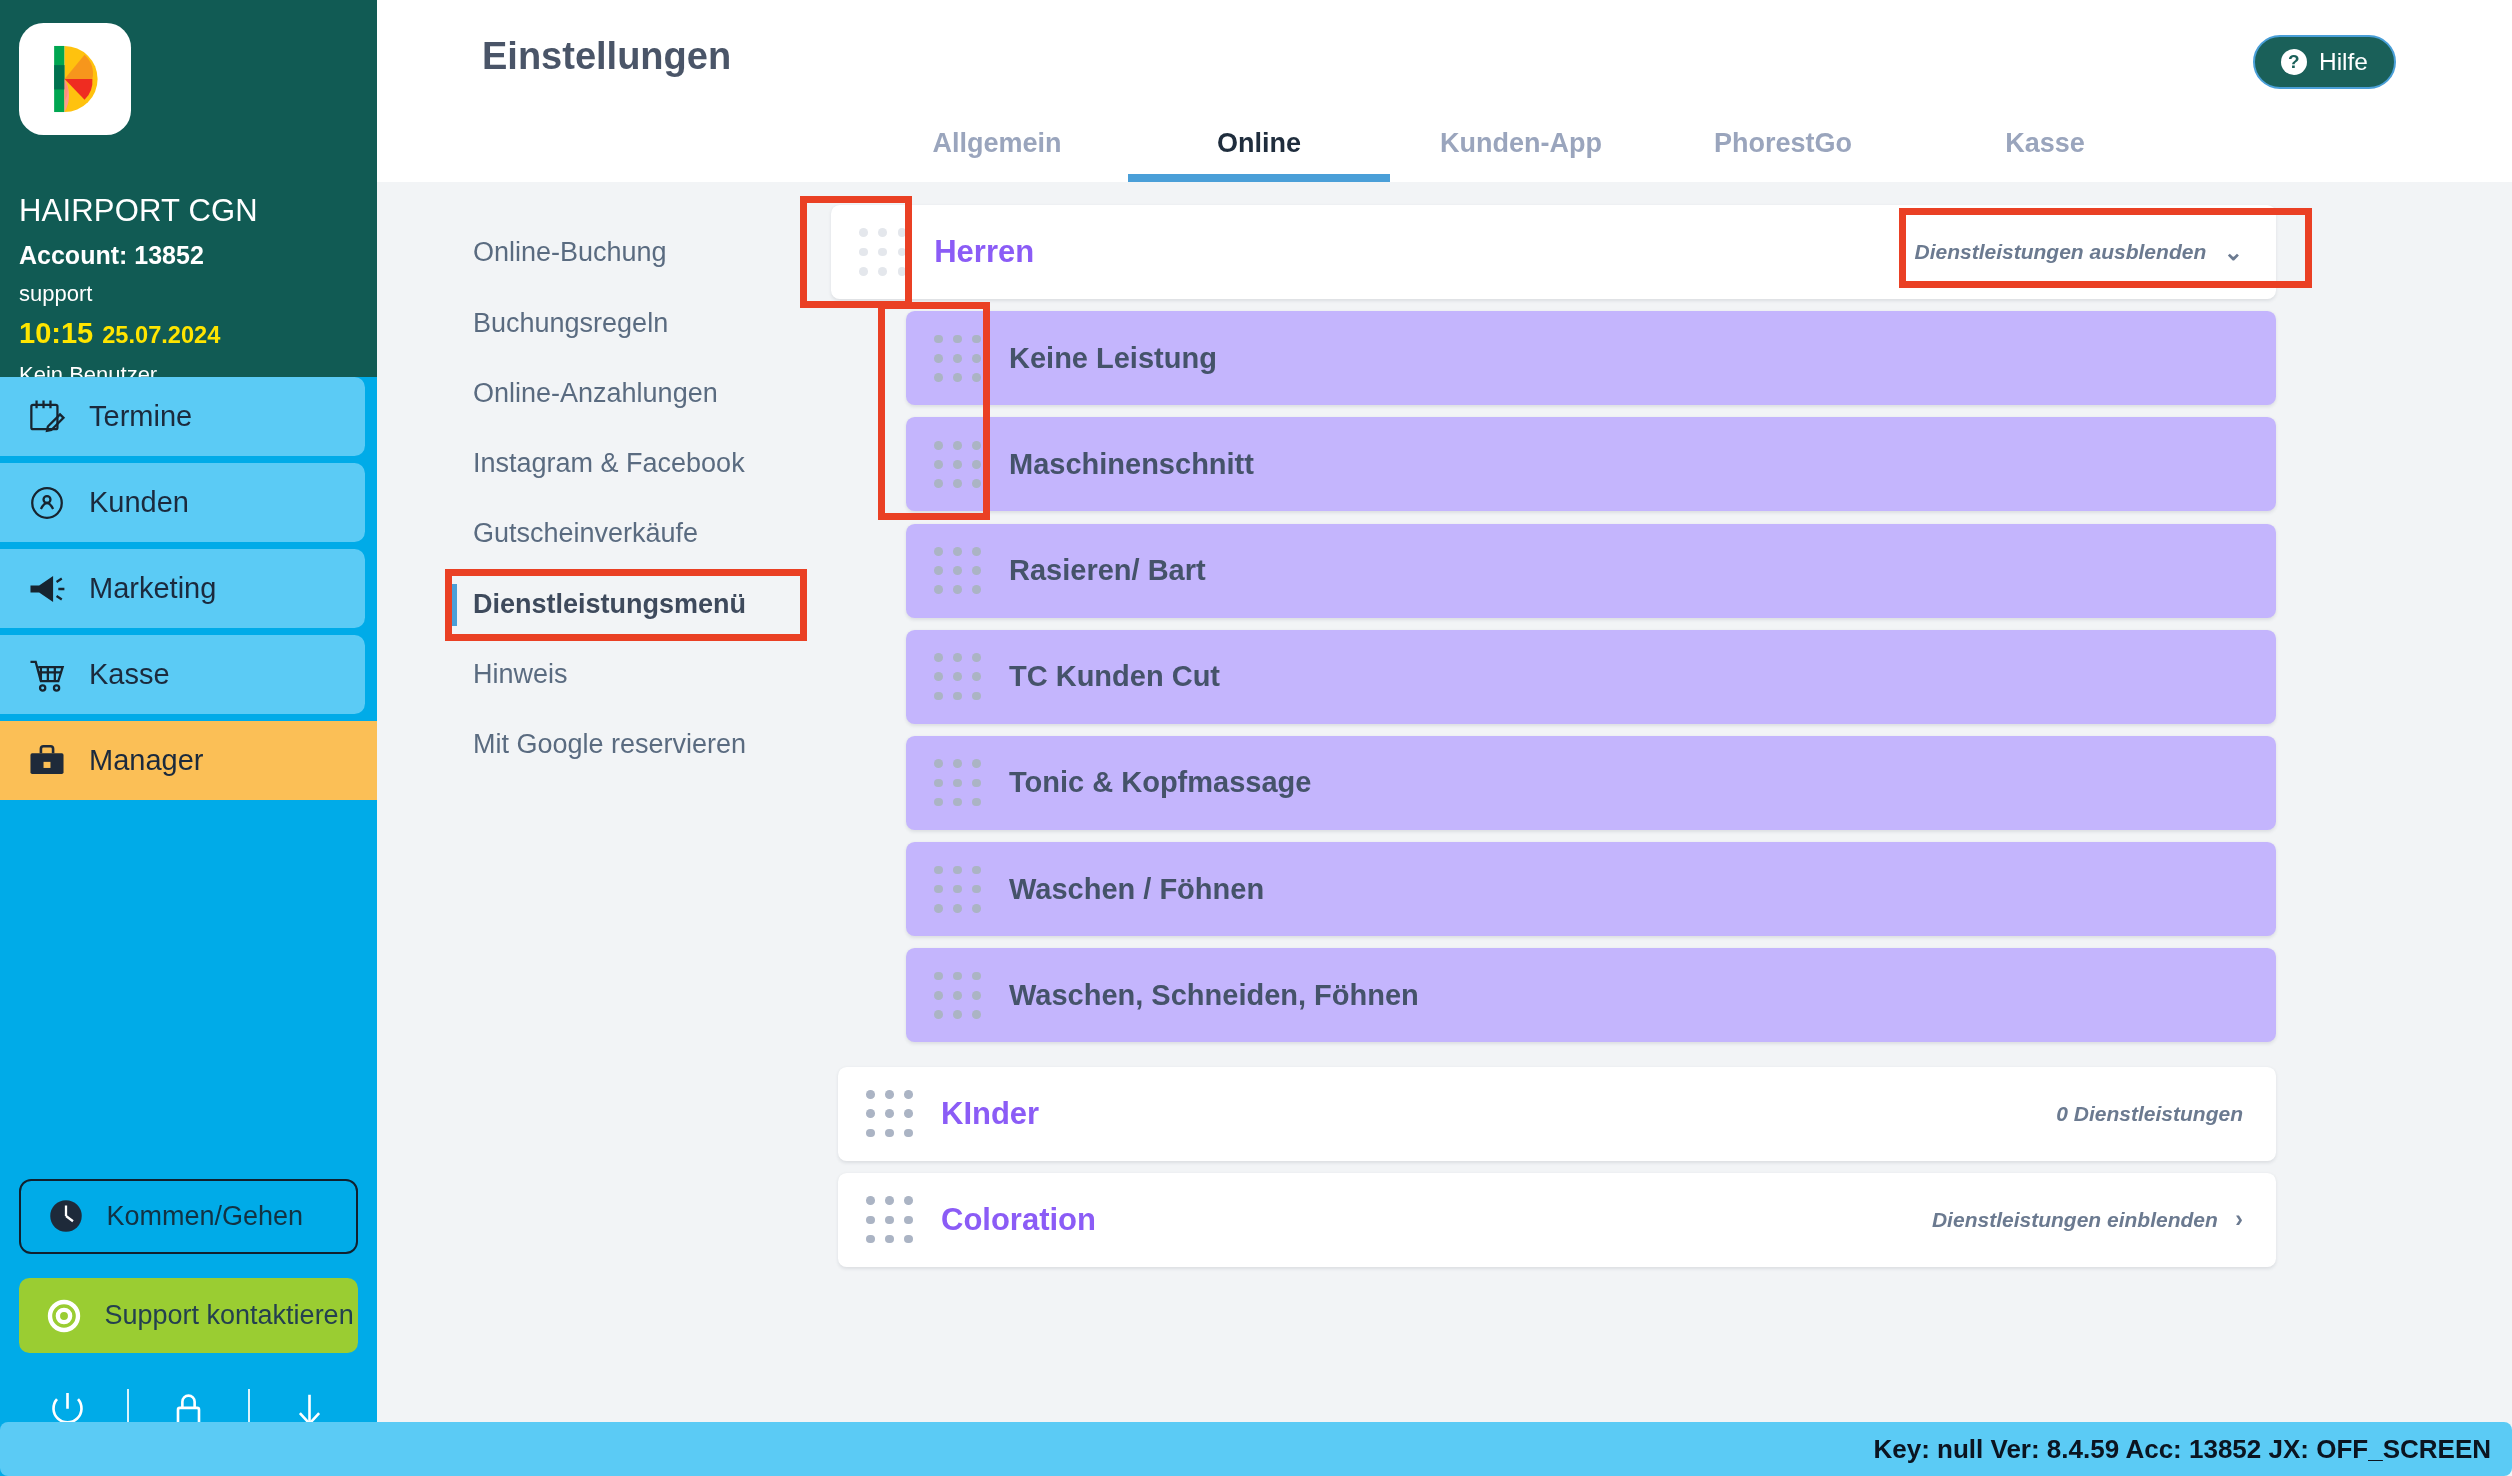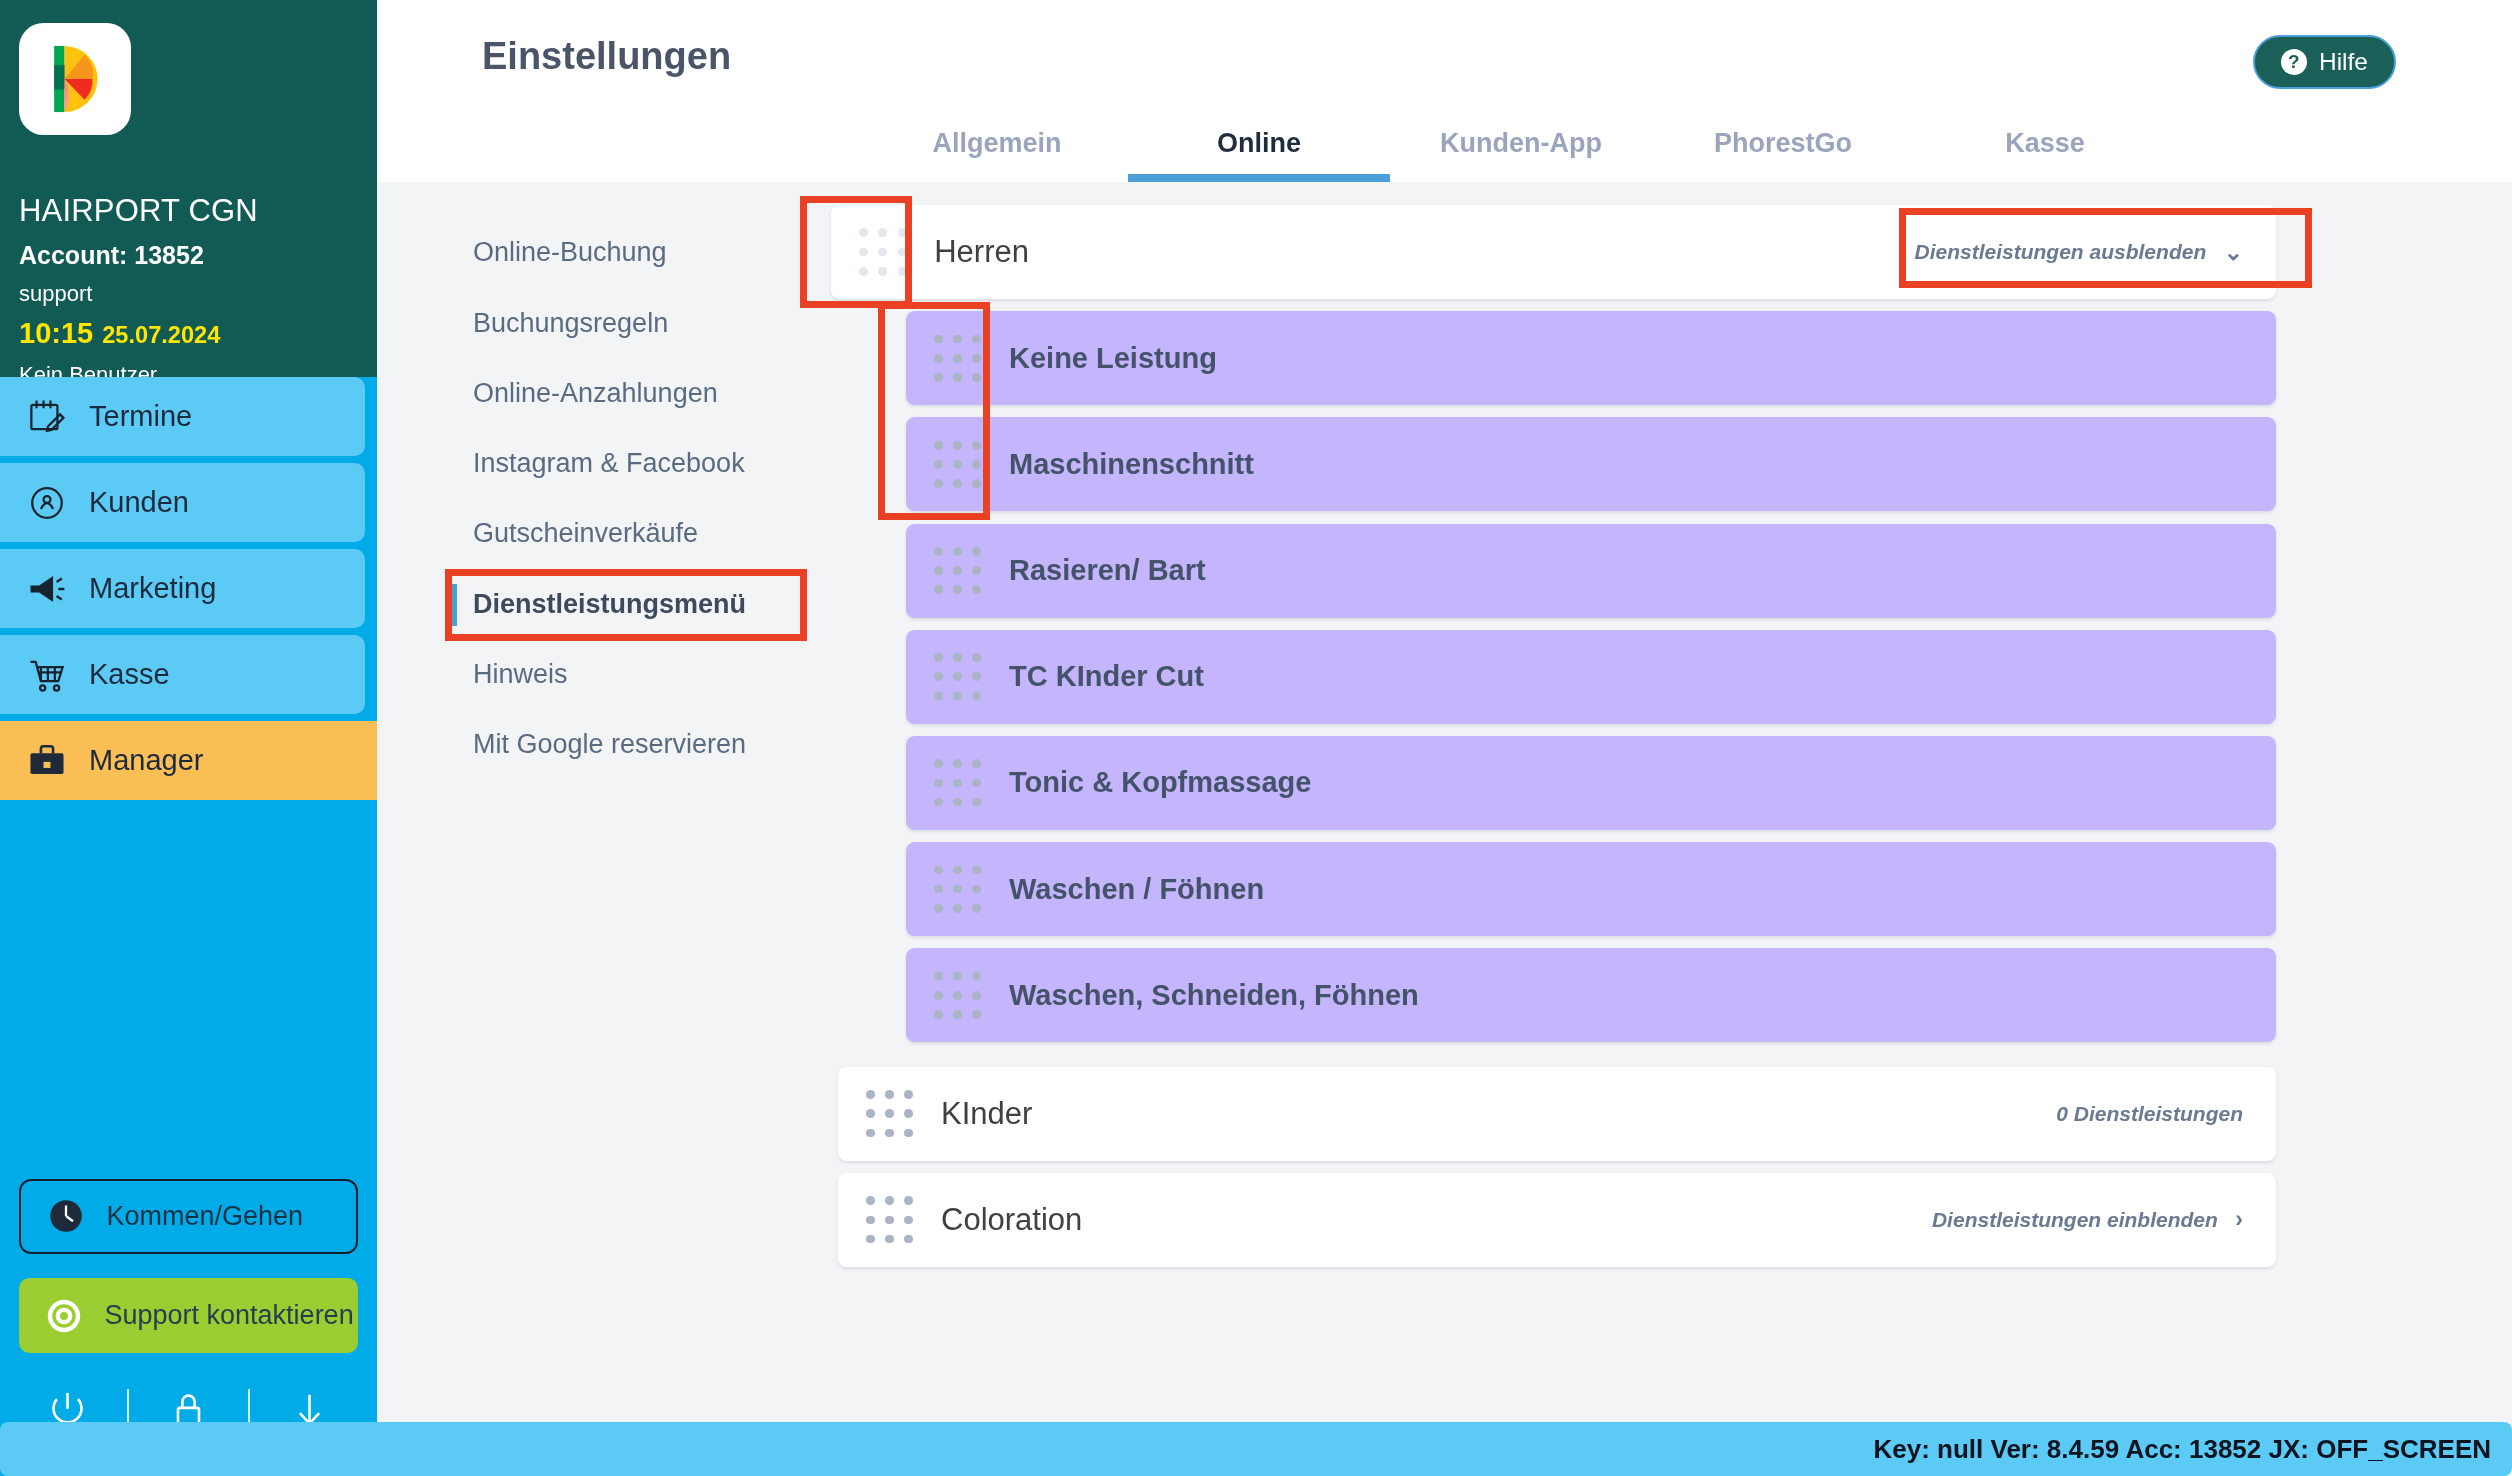--- a/index.html
+++ b/index.html
@@ -147,21 +147,21 @@
   }
   .cat-head.second { margin-left: 19px; }
   .handle-cell {
     width: 103px; height: 100%;
     display: flex; align-items: center; justify-content: center;
     flex-shrink: 0;
   }
   .dots { display: grid; grid-template-columns: repeat(3, 8.7px); gap: 10.5px; }
   .dots span { width: 8.7px; height: 8.7px; border-radius: 50%; background: #abb4c4; display: block; }
   .dots.light span { background: #e4e7ec; }
-  .cat-title { font-size: 31px; color: #404040; font-weight: normal; }
+  .cat-title { font-size: 31px; color: #8b5cf6; font-weight: bold; }
   .cat-right {
     margin-left: auto; padding-right: 33px;
     display: flex; align-items: center; gap: 17.5px;
     font-size: 21px; color: #6b7a90; font-style: italic; font-weight: bold;
   }
   .chev { font-size: 23px; font-style: normal; color: #6b7a90; }
 
   .svc-card {
     background: #c4b5fd; border-radius: 8.7px;
     box-shadow: 0 1.7px 3.5px rgba(30,40,60,.10);
@@ -428,21 +428,21 @@
                 <span></span>
                 <span></span>
                 <span></span>
                 <span></span>
                 <span></span>
                 <span></span>
                 <span></span>
                 <span></span>
             </span>
           </div>
-          <div class="svc-title">TC KInder Cut</div>
+          <div class="svc-title">TC Kunden Cut</div>
         </div>
 
         <div class="svc-card">
           <div class="handle-cell">
             <span class="dots">
               <span></span>
                 <span></span>
                 <span></span>
                 <span></span>
                 <span></span>

